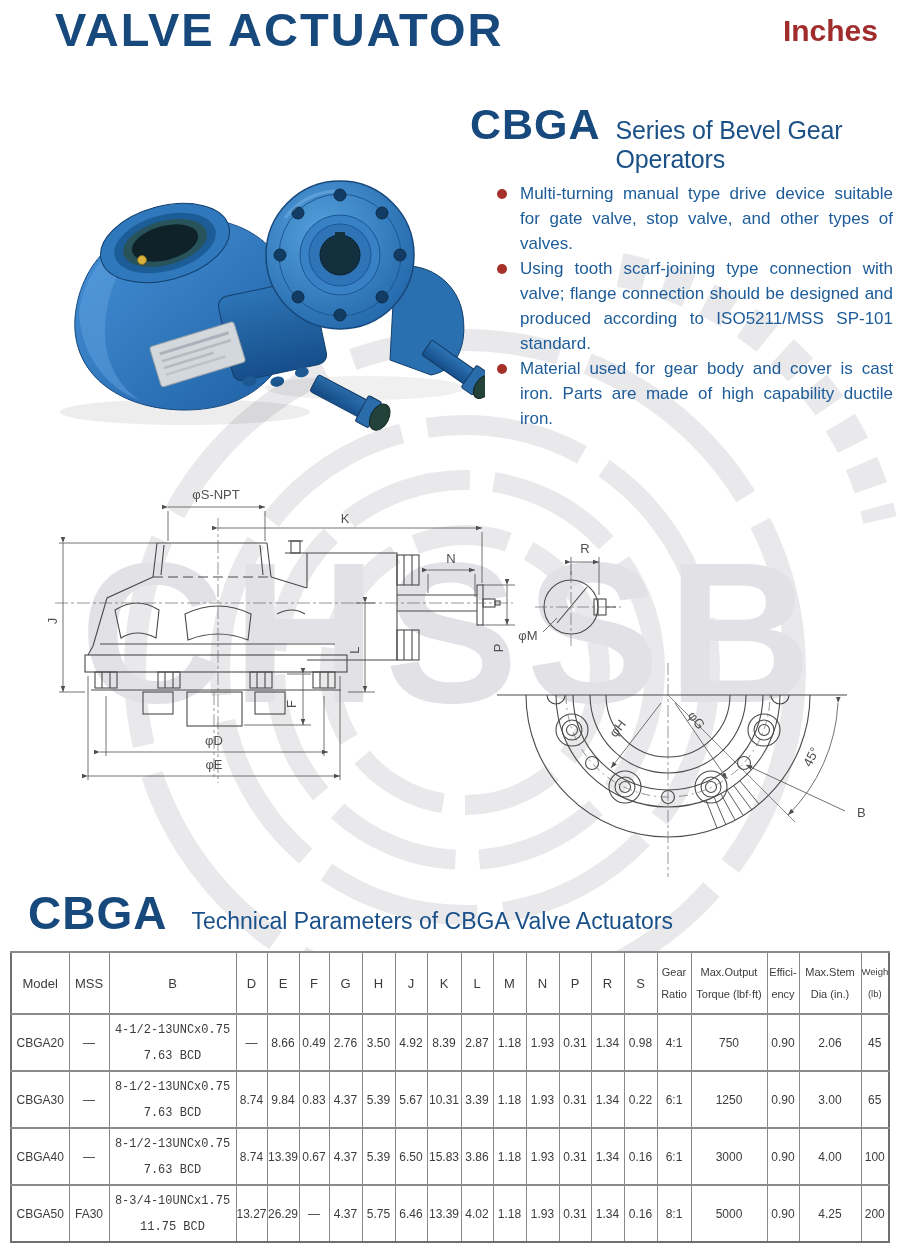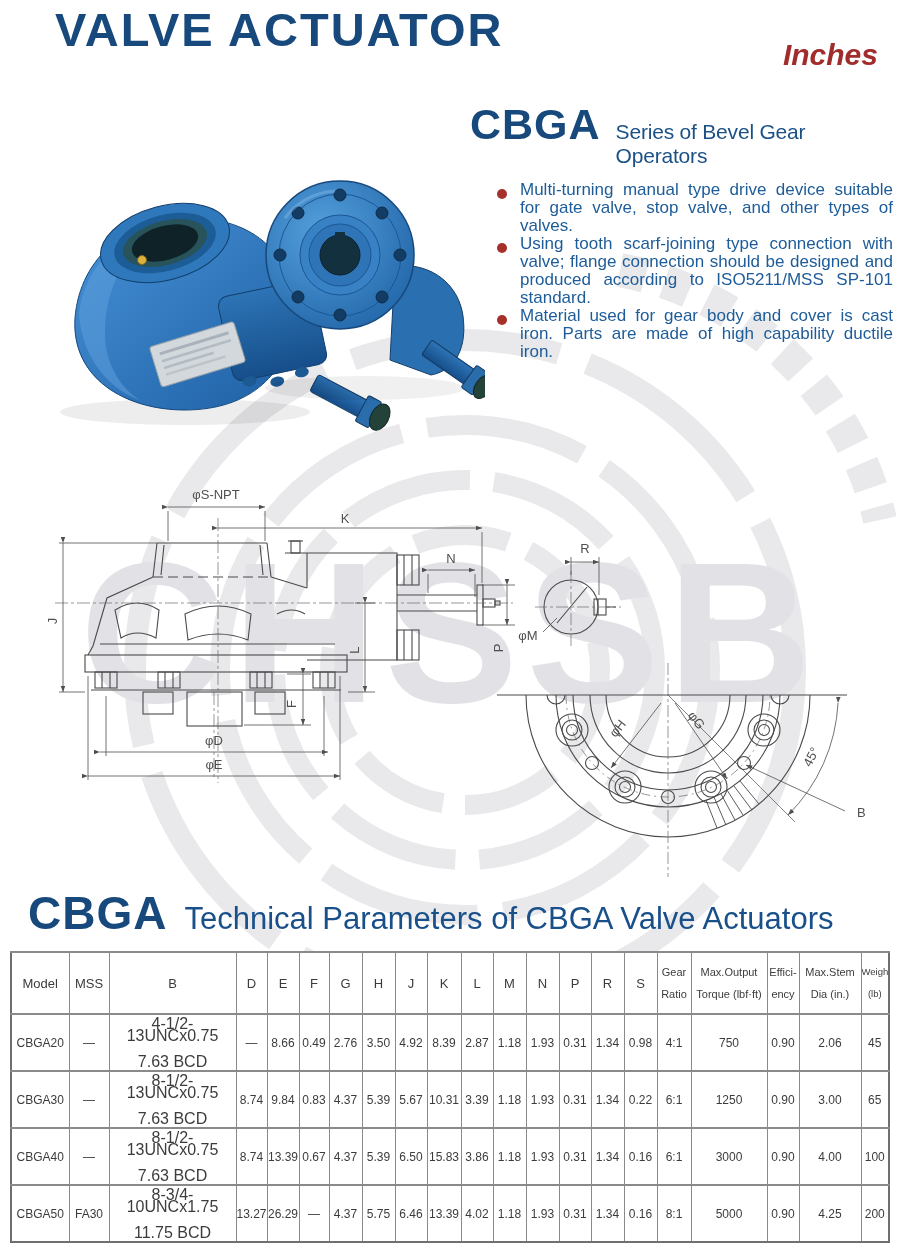--- a/index.html
+++ b/index.html
@@ -2,48 +2,48 @@
 <html><head>
 <meta charset="utf-8">
 <style>
   html,body{margin:0;padding:0;background:#ffffff;}
   #page{position:relative;width:900px;height:1251px;background:#ffffff;overflow:hidden;
         font-family:"Liberation Sans",sans-serif;}
   
   #main-title{position:absolute;left:55px;top:2px;font-size:47px;font-weight:800;
         letter-spacing:2px;color:#17497d;z-index:2;}
   #units-label{position:absolute;right:22px;top:14px;font-size:30px;font-weight:800;
-        font-style:italic;color:#a02c2c;z-index:2;margin-top:24px;}
+        color:#a02c2c;z-index:2;}
   #series-head{position:absolute;left:470px;top:100px;display:flex;align-items:baseline;z-index:2;}
   #series-code{font-size:43px;font-weight:800;color:#17497d;letter-spacing:1px;}
-  #series-sub{font-size:21px;color:#1b5186;margin-left:15px;letter-spacing:-0.2px;}
+  #series-sub{font-size:25px;color:#1b5186;margin-left:15px;letter-spacing:-0.2px;}
   
   #features{position:absolute;left:497px;top:181px;width:396px;z-index:2;}
   .feat{display:flex;margin:0;}
   .feat .dot{flex:0 0 10px;width:10px;height:10px;border-radius:50%;background:#a5312a;
         margin-top:8px;margin-right:13px;}
-  .feat .ftxt{flex:1;font-size:17px;line-height:18px;color:#1d5c99;text-align:justify;}
+  .feat .ftxt{flex:1;font-size:17px;line-height:25px;color:#1d5c99;text-align:justify;}
   
   #tbl-head{position:absolute;left:28px;top:886px;display:flex;align-items:baseline;z-index:2;}
   #tbl-code{font-size:46px;font-weight:800;color:#17497d;letter-spacing:1px;}
-  #tbl-title{font-size:31px;color:#19508a;margin-left:17px;}
+  #tbl-title{font-size:23px;color:#19508a;margin-left:24px;}
   
   #ptable{position:absolute;left:10px;top:951px;width:880px;border-collapse:collapse;
         table-layout:fixed;background:#ffffff;z-index:3;}
   #ptable th,#ptable td{border:1px solid #8a8a8a;color:#3c3c3c;text-align:center;
         padding:0;font-weight:normal;overflow:hidden;}
   #ptable tr{border-top:2px solid #8a8a8a;}
   #ptable{border:2px solid #6f6f6f;}
   #ptable thead tr{height:62px;}
   #ptable tbody tr{height:57px;}
   .hl{font-size:13px;line-height:17px;}
   .h2l{font-size:11px;line-height:22px;}
   .h2l.small{font-size:9.5px;}
   td{font-size:12px;}
-  td.bcell div{font-size:16px;line-height:12px;}
+  td.bcell div{font-size:12px;line-height:12px;font-family:Liberation Mono, monospace;}
   td.bcell{vertical-align:middle;}
   td.bcell .b1{margin-bottom:14px;}
   
   .abs{position:absolute;}
   svg text{font-family:"Liberation Sans",sans-serif;}
   .dimtxt{font-size:13px;fill:#4f4f4f;}
   #watermark{z-index:0;}
   .art{z-index:1;}
 </style>
 </head>

